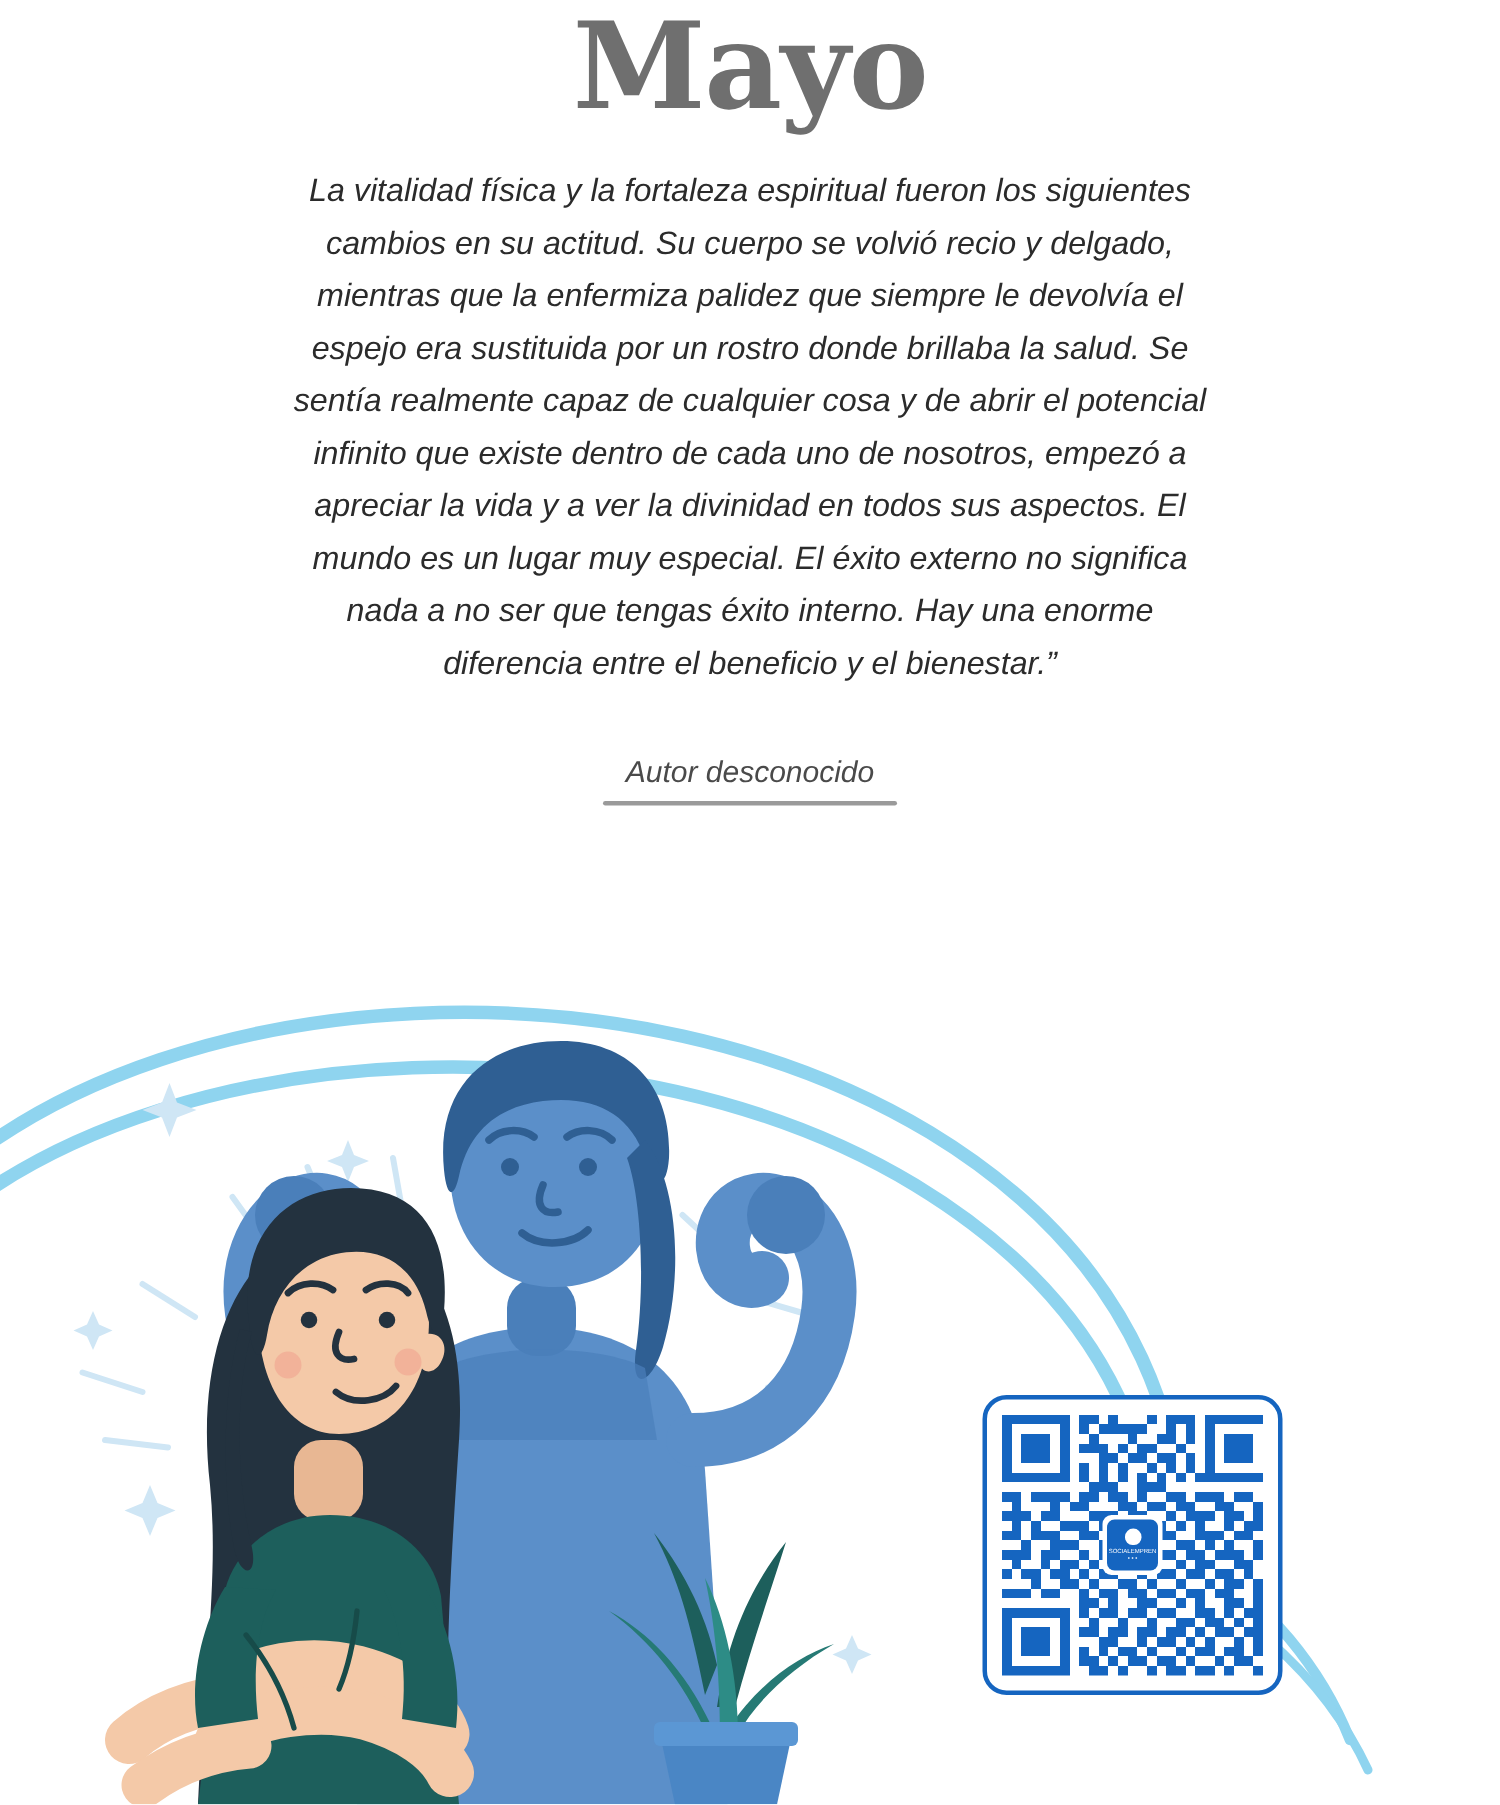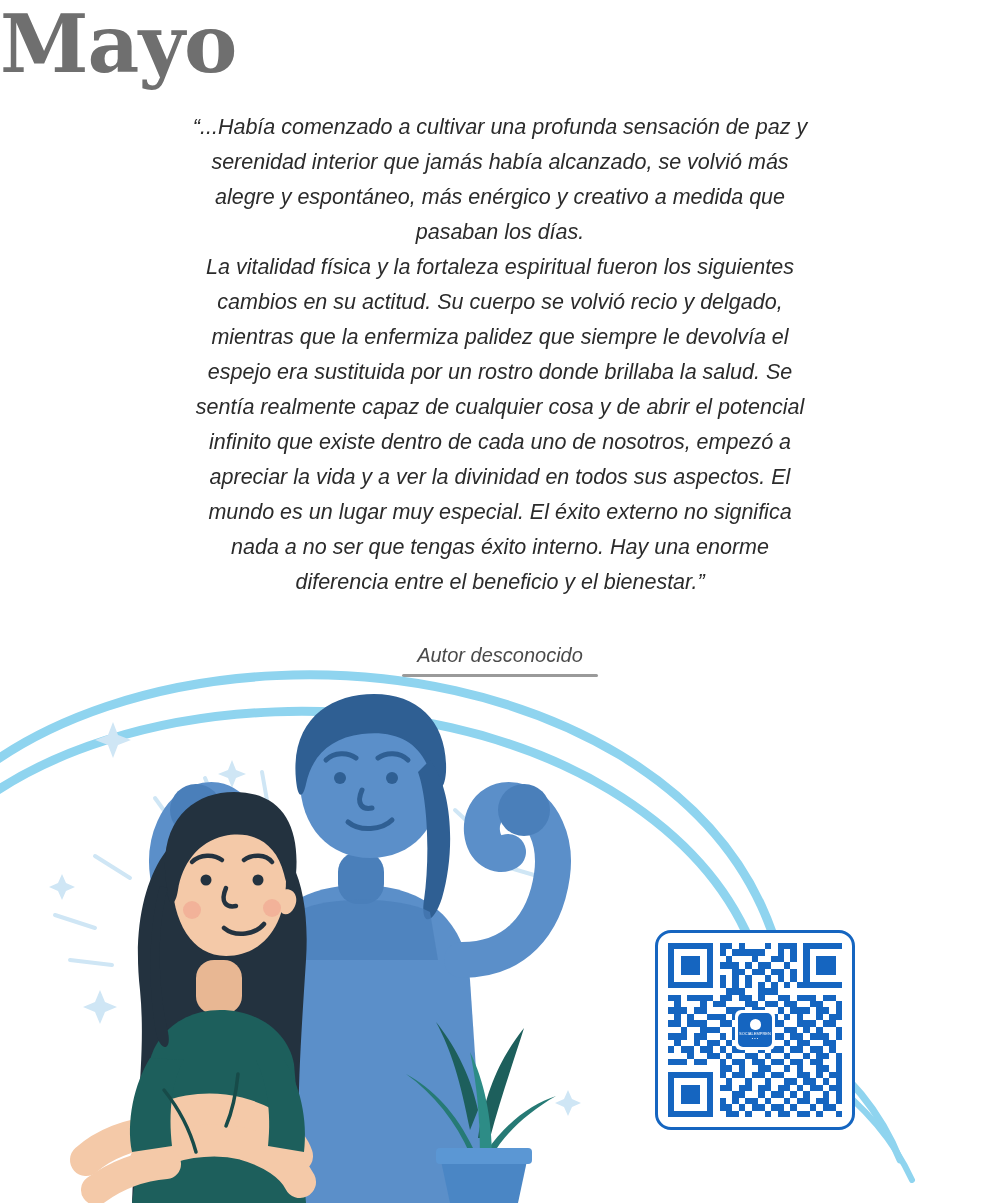--- a/index.html
+++ b/index.html
@@ -10,20 +10,21 @@
   body {
     width: 1000px;
     height: 1203px;
     position: relative;
     overflow: hidden;
     font-family: "Liberation Sans", sans-serif;
   }
 
   
   .title {
+    text-align: center;
     font-family: "DejaVu Serif", serif;
     font-weight: bold;
     font-size: 80px;
     line-height: 1;
     color: #6f6f6f;
     letter-spacing: -1px;
     padding-top: 4px;
     margin: 0;
   }
 
@@ -118,21 +119,20 @@
     background: #ffffff;
     margin-bottom: 1px;
   }
 </style>
 </head>
 <body>
 
 <h1 class="title">Mayo</h1>
 
 <div class="quote-wrap">
-  <p class="quote-p">“...Había comenzado a cultivar una profunda sensación de paz y serenidad interior que jamás había alcanzado, se volvió más alegre y espontáneo, más enérgico y creativo a medida que pasaban los días.</p>
   <p class="quote-p">La vitalidad física y la fortaleza espiritual fueron los siguientes cambios en su actitud. Su cuerpo se volvió recio y delgado, mientras que la enfermiza palidez que siempre le devolvía el espejo era sustituida por un rostro donde brillaba la salud. Se sentía realmente capaz de cualquier cosa y de abrir el potencial infinito que existe dentro de cada uno de nosotros, empezó a apreciar la vida y a ver la divinidad en todos sus aspectos. El mundo es un lugar muy especial. El éxito externo no significa nada a no ser que tengas éxito interno. Hay una enorme diferencia entre el beneficio y el bienestar.”</p>
 </div>
 
 <div class="author">
   <span>Autor desconocido</span>
   <div class="author-rule"></div>
 </div>
 
 <div class="illustration">
   <svg class="illo-svg" width="1000" height="543" viewBox="0 0 1000 543" xmlns="http://www.w3.org/2000/svg">

